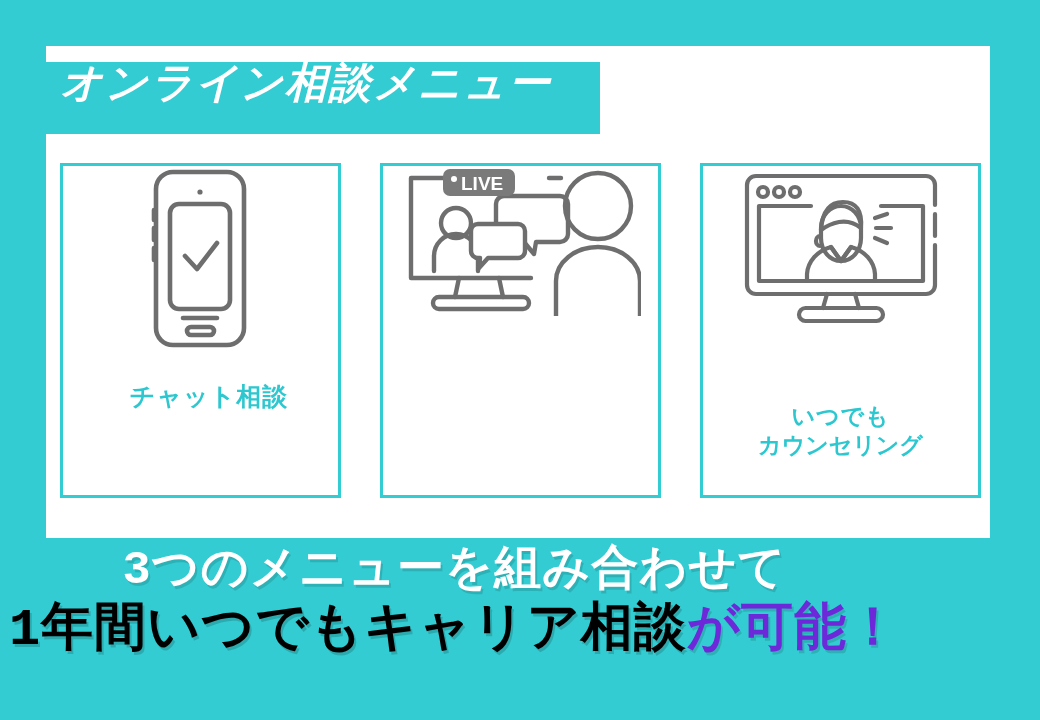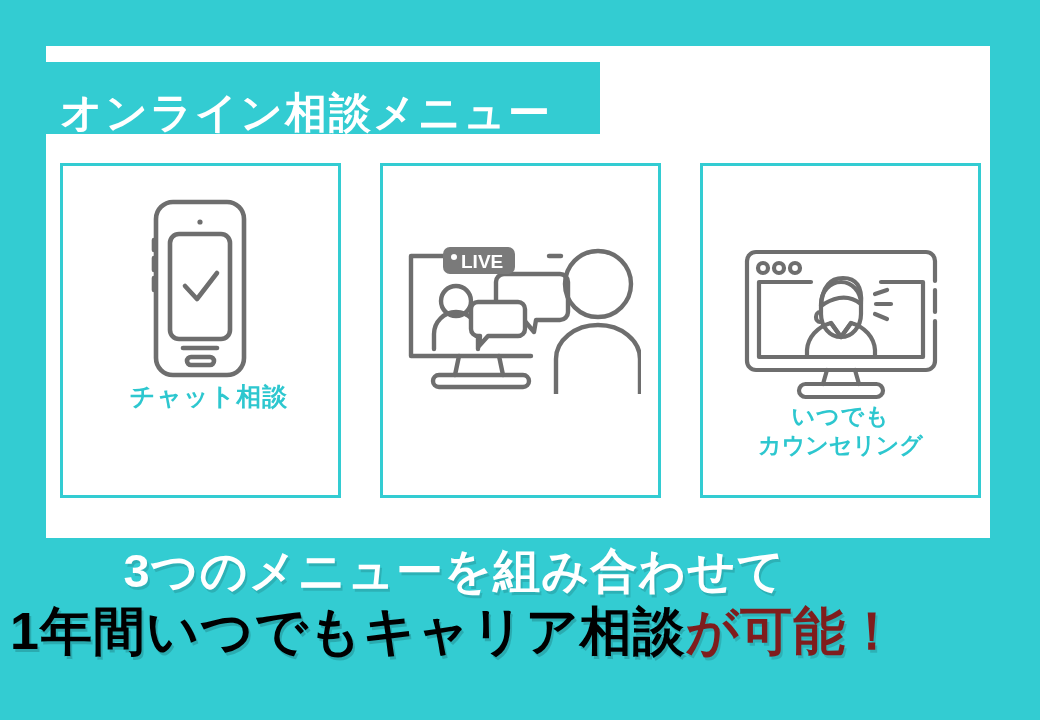--- a/index.html
+++ b/index.html
@@ -34,23 +34,24 @@
 
   
   .title-banner {
     position: absolute;
     left: 46px;
     top: 62px;
     width: 554px;
     height: 72px;
     background: #33ccd2;
     display: flex;
-    align-items: flex-end;
+    align-items: flex-start;
     box-sizing: border-box;
     padding-left: 14px;
+    font-style: italic;
   }
   .title-text {
     color: #ffffff;
     font-size: 42px;
     font-weight: bold;
     letter-spacing: 2px;
     line-height: 1;
     white-space: nowrap;
   }
 
@@ -72,21 +73,21 @@
     background: #ffffff;
     display: flex;
     flex-direction: column;
     align-items: center;
     position: relative;
   }
 
   .card-icon {
     flex: 0 0 auto;
     display: flex;
-    align-items: flex-end;
+    align-items: flex-start;
     justify-content: center;
     width: 100%;
   }
   .card-1 .card-icon { height: 215px; }
   .card-2 .card-icon { height: 228px; }
   .card-3 .card-icon { height: 236px; }
 
   .card-label {
     text-align: center;
     color: #2dc7cf;
@@ -104,20 +105,21 @@
   .card-3 .label-line-1 { font-size: 23px; }
   .card-3 .label-line-2 { font-size: 23px; letter-spacing: 0px; }
 
   
   .tagline {
     position: absolute;
     left: 0;
     top: 545px;
     width: 909px;
     text-align: center;
+    font-family: Liberation Mono, monospace;
   }
   .tagline-line {
     font-weight: bold;
     line-height: 1.12;
     letter-spacing: 1px;
     white-space: nowrap;
   }
   .tagline-line-1 {
     font-size: 47px;
     color: #ffffff;
@@ -125,21 +127,21 @@
   }
   .tagline-line-2 {
     font-size: 52px;
     margin-top: 4px;
   }
   .hl-yellow {
     color: #000000;
     text-shadow: 2px 3px 0 rgba(0,0,0,0.16);
   }
   .hl-white {
-    color: #7f1d1d;
+    color: #6d28d9;
     text-shadow: 2px 3px 0 rgba(0,0,0,0.13);
     text-align: center;
   }
 </style>
 </head>
 <body>
 
 <div class="poster">
 
   <div class="panel"></div>

